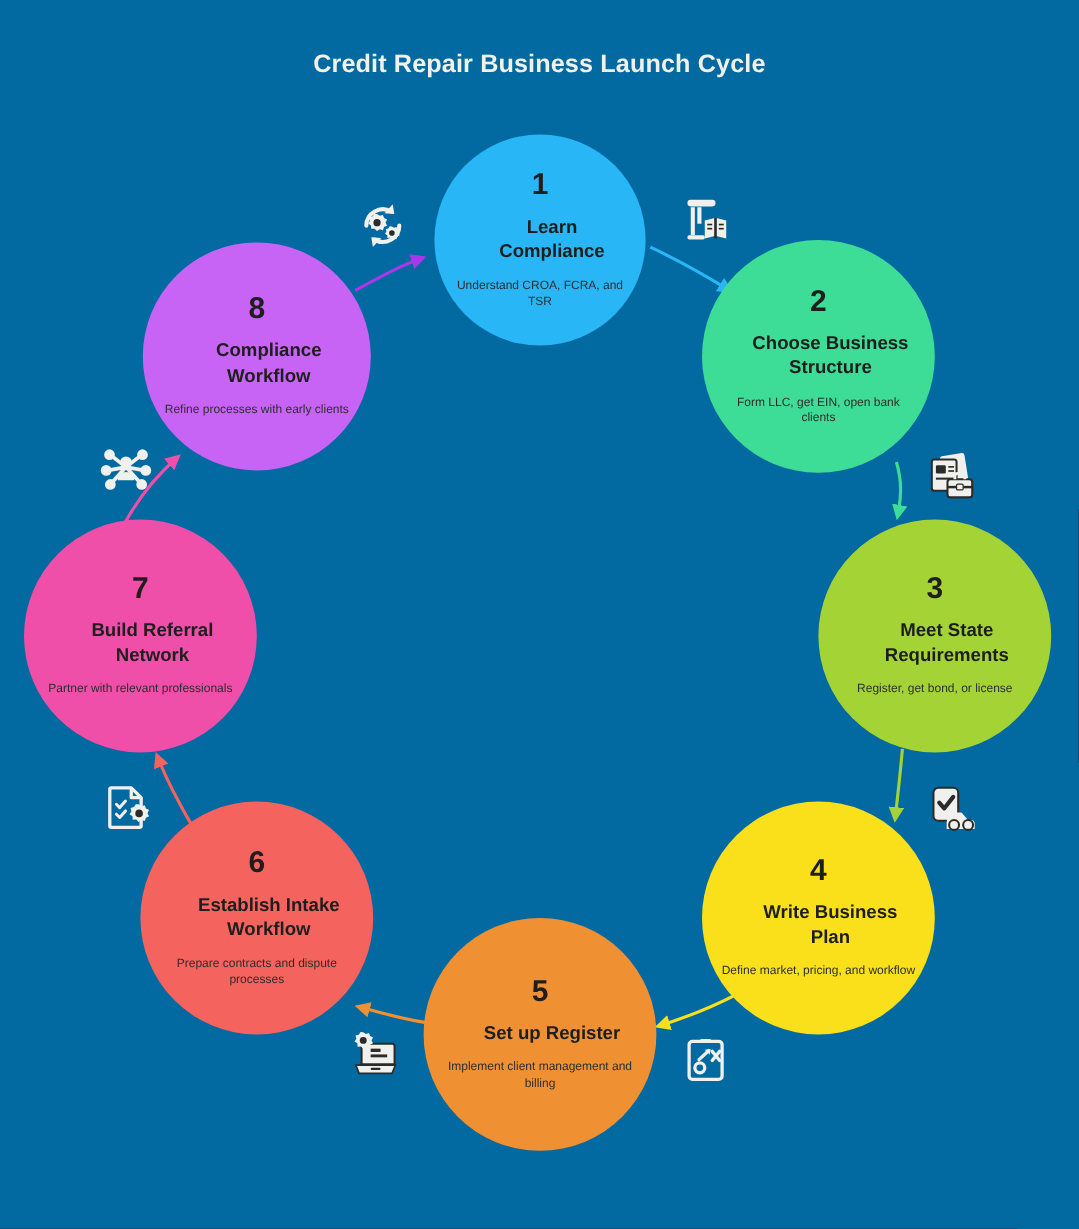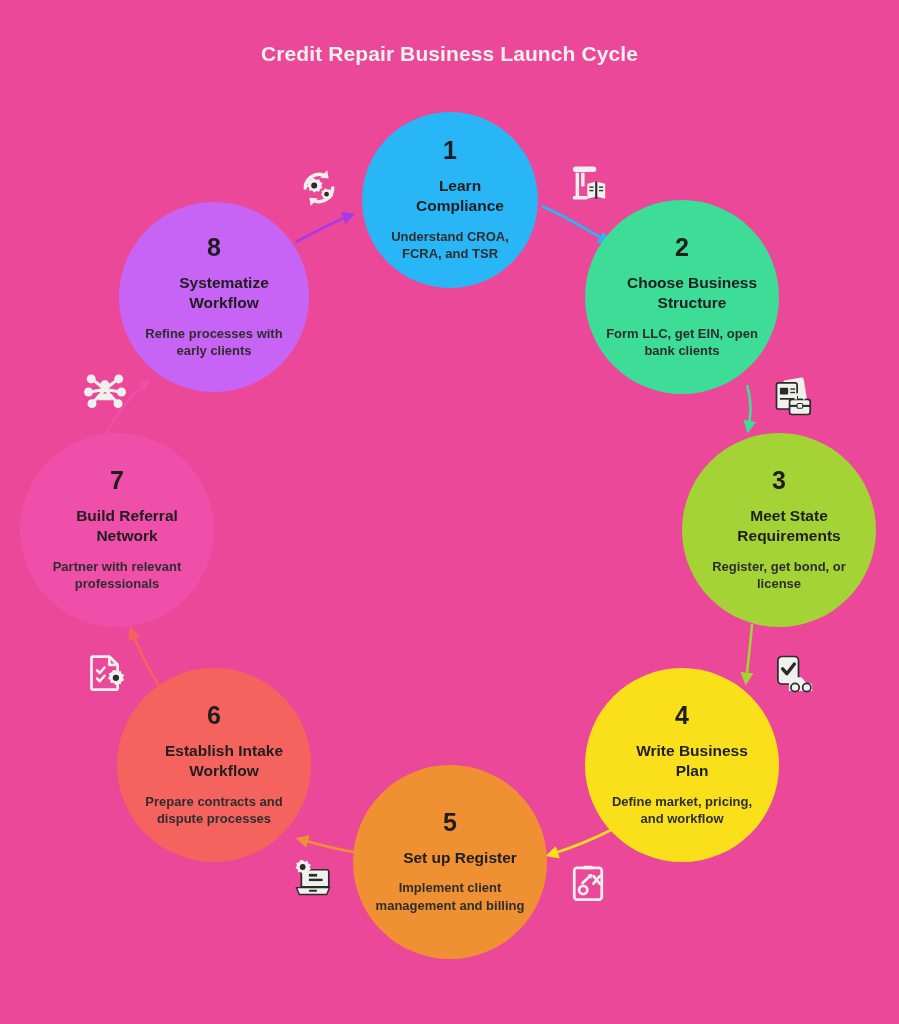--- a/index.html
+++ b/index.html
@@ -7,21 +7,21 @@
     width: 899px;
     height: 1024px;
     background: #2b2b2b;
     font-family: "Liberation Sans", sans-serif;
     overflow: hidden;
   }
   #canvas {
     position: relative;
     width: 899px;
     height: 1024px;
-    background: #ec4899;
+    background: #0369a1;
   }
   #title {
     position: absolute;
     top: 42px;
     left: 0;
     width: 899px;
     text-align: center;
     font-size: 21px;
     font-weight: bold;
     color: #f1f1ec;
@@ -45,22 +45,22 @@
     margin-bottom: 13px;
   }
   .node-title {
     font-size: 15.5px;
     font-weight: bold;
     line-height: 1.32;
     margin-bottom: 11px;
     margin-left: 20px;
   }
   .node-desc {
-    font-size: 13px;
-    font-weight: bold;
+    font-size: 10px;
+    font-weight: normal;
     line-height: 1.34;
     color: #2e2e2e;
   }
   .icon-box {
     position: absolute;
     width: 54px;
     height: 54px;
     display: flex;
     align-items: center;
     justify-content: center;
@@ -155,21 +155,21 @@
   </div>
 
   <div class="node" style="left:20px; top:433px; width:194px; height:194px; background:#ef4fa8;">
     <div class="node-num">7</div>
     <div class="node-title">Build Referral Network</div>
     <div class="node-desc">Partner with relevant professionals</div>
   </div>
 
   <div class="node" style="left:119px; top:202px; width:190px; height:190px; background:#c764f5;">
     <div class="node-num">8</div>
-    <div class="node-title">Systematize Workflow</div>
+    <div class="node-title">Compliance Workflow</div>
     <div class="node-desc">Refine processes with early clients</div>
   </div>
 
   <div class="icon-box" style="left:561px; top:156px;">
     <svg viewBox="0 0 64 64" fill="#f0f0ec">
       <rect x="10" y="8" width="34" height="8" rx="4"></rect>
       <rect x="14" y="17" width="5" height="34"></rect>
       <rect x="22" y="17" width="5" height="20"></rect>
       <rect x="10" y="51" width="21" height="5" rx="2"></rect>
       <path d="M31 33 L43 30 L43 52 L31 55 Z"></path>

